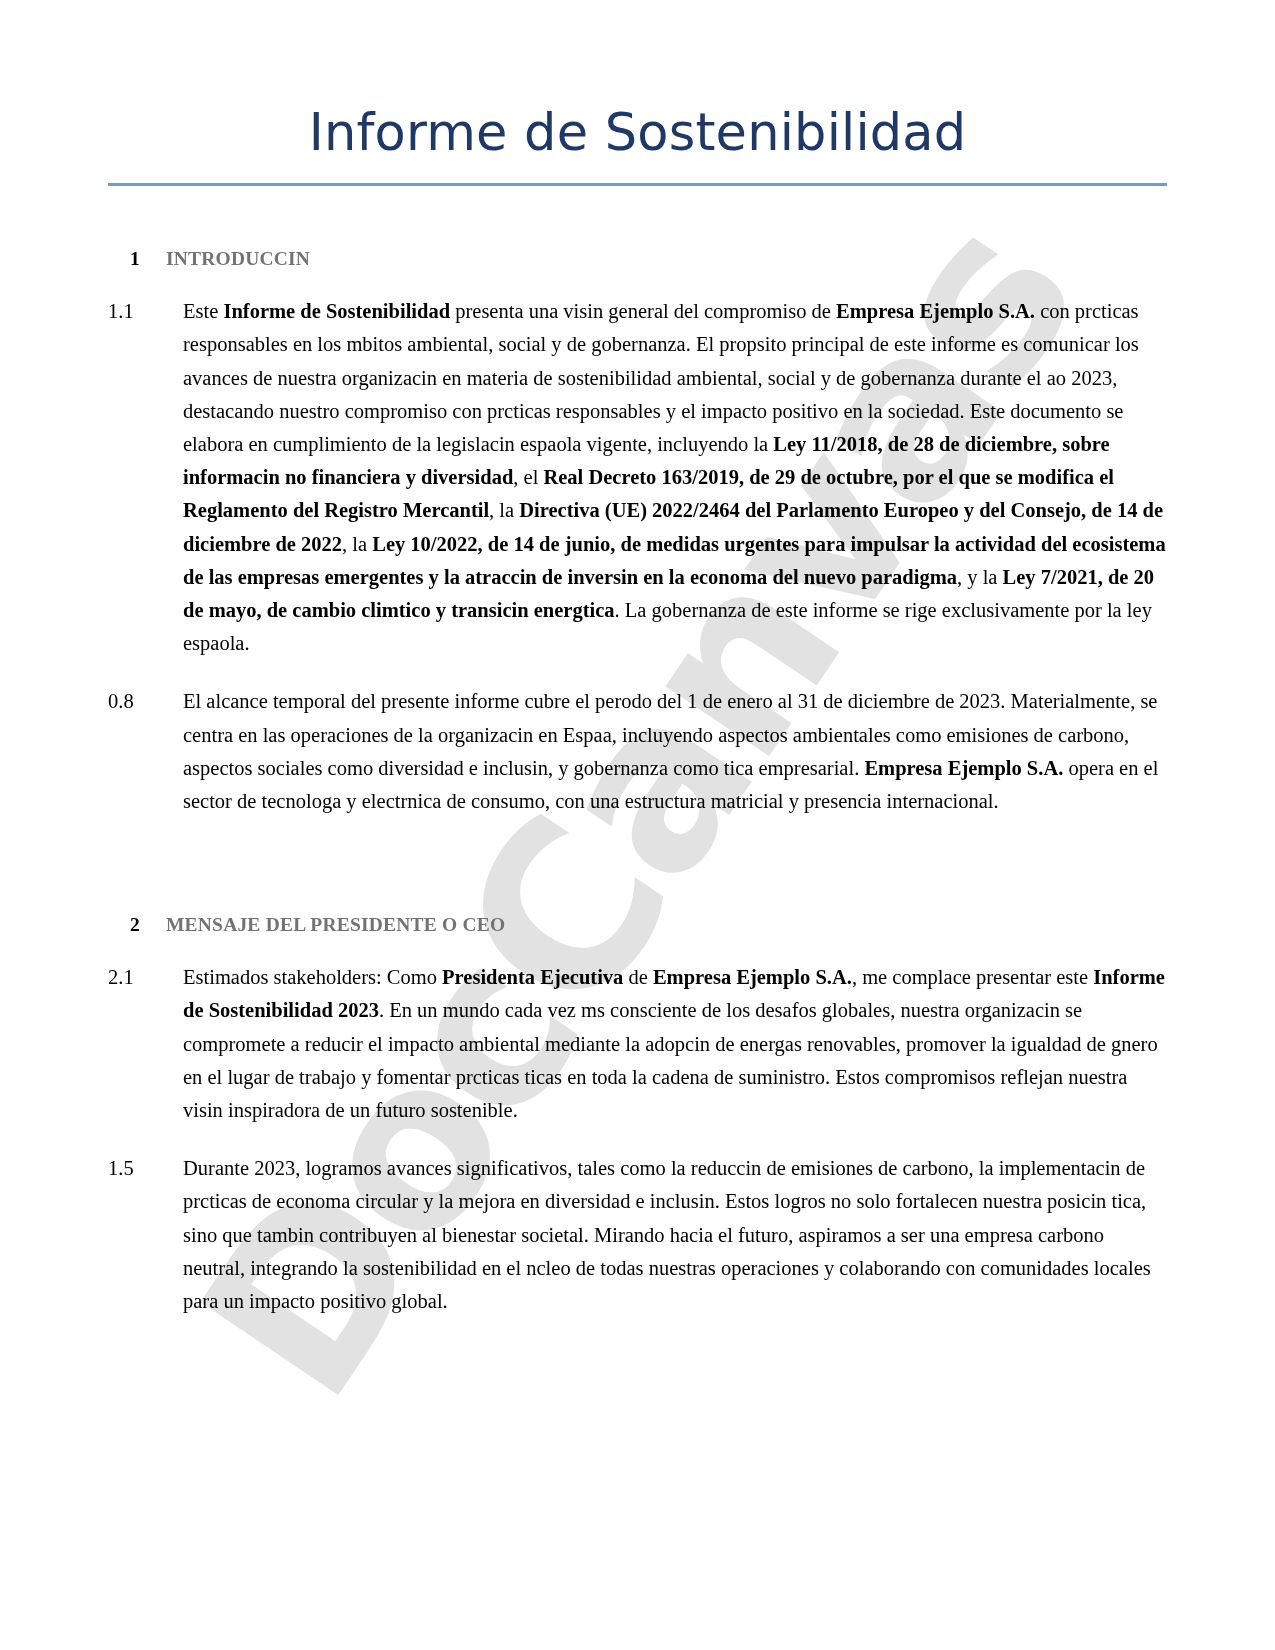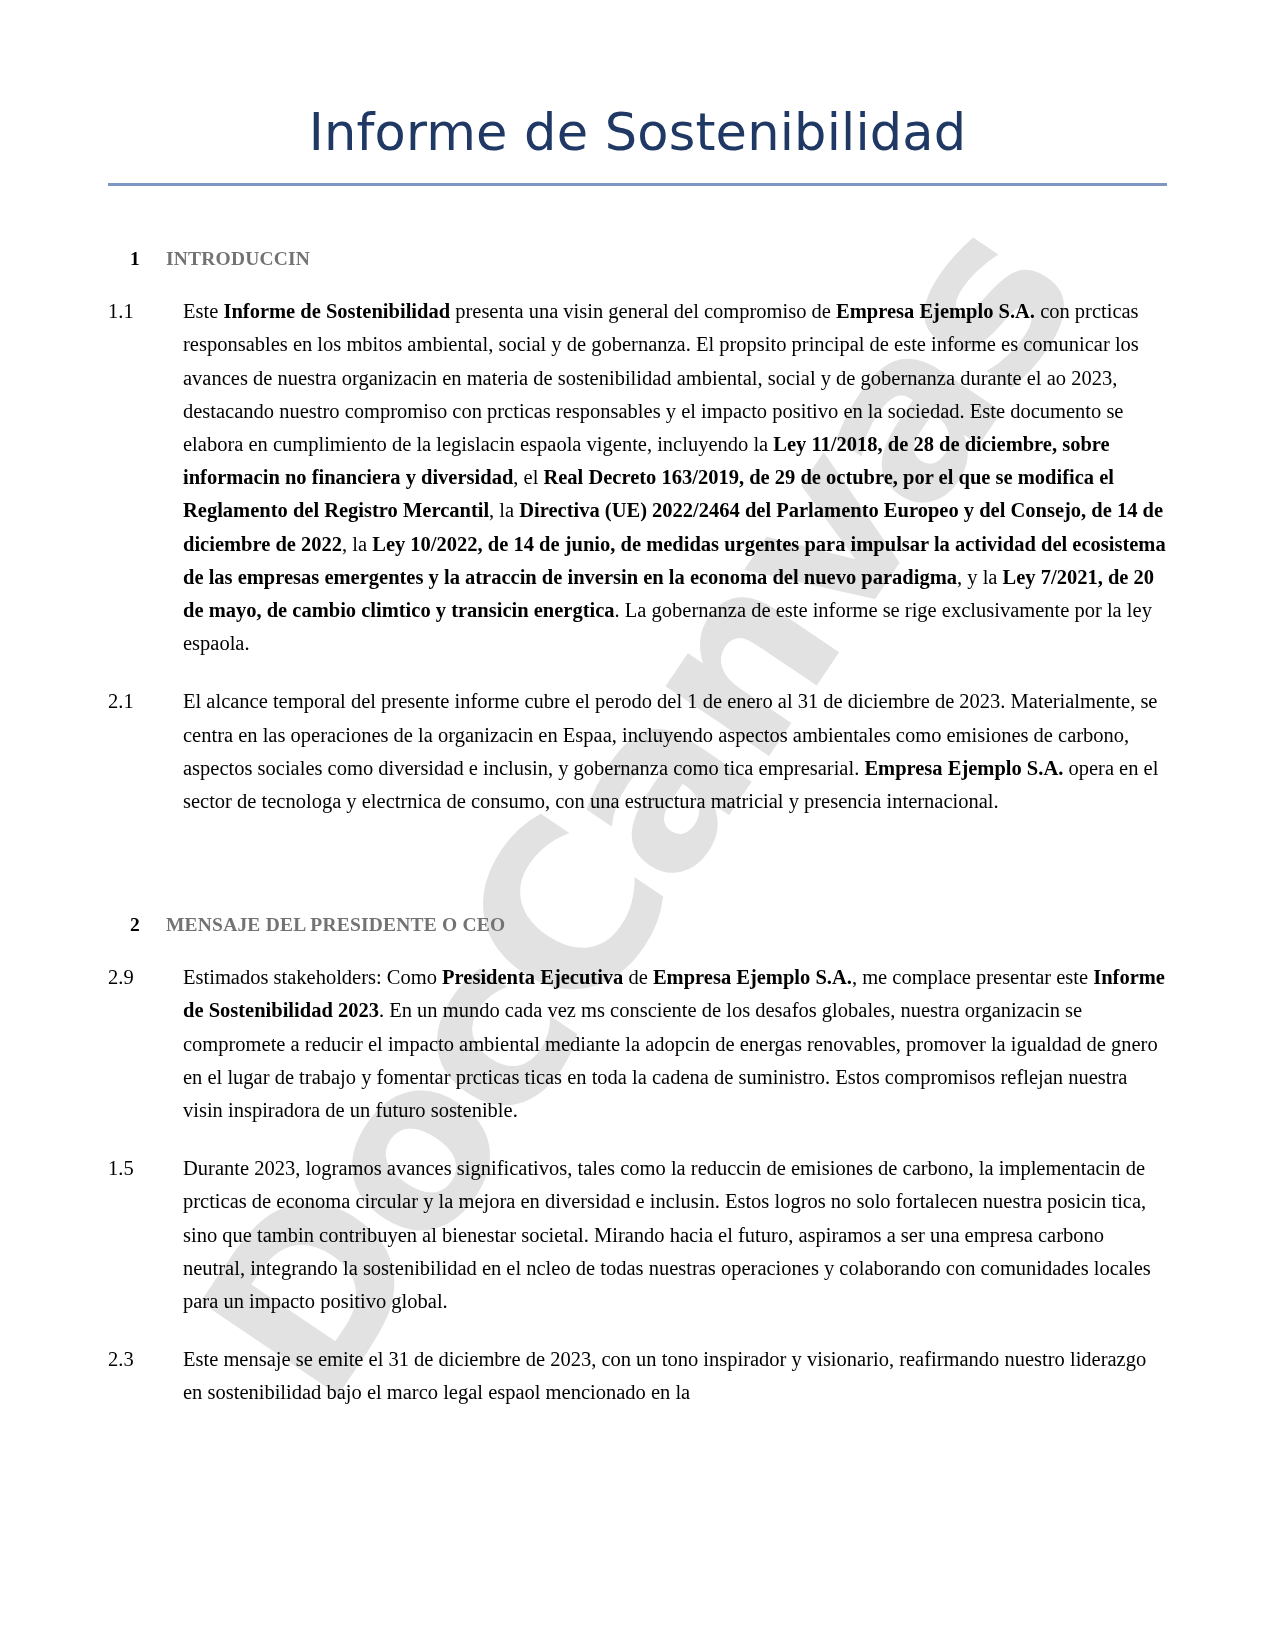--- a/index.html
+++ b/index.html
@@ -152,37 +152,33 @@
       <div id="sections-root">
           <div class="heading1">
             <div class="h-num">1</div>
             <div class="h-text">INTRODUCCIN</div>
           </div>
           <div class="para">
             <div class="p-num">1.1</div>
             <div class="p-text"><span>Este </span><b>Informe de Sostenibilidad</b><span> presenta una visin general del compromiso de </span><b>Empresa Ejemplo S.A.</b><span> con prcticas responsables en los mbitos ambiental, social y de gobernanza. El propsito principal de este informe es comunicar los avances de nuestra organizacin en materia de sostenibilidad ambiental, social y de gobernanza durante el ao 2023, destacando nuestro compromiso con prcticas responsables y el impacto positivo en la sociedad. Este documento se elabora en cumplimiento de la legislacin espaola vigente, incluyendo la </span><b>Ley 11/2018, de 28 de diciembre, sobre informacin no financiera y diversidad</b><span>, el </span><b>Real Decreto 163/2019, de 29 de octubre, por el que se modifica el Reglamento del Registro Mercantil</b><span>, la </span><b>Directiva (UE) 2022/2464 del Parlamento Europeo y del Consejo, de 14 de diciembre de 2022</b><span>, la </span><b>Ley 10/2022, de 14 de junio, de medidas urgentes para impulsar la actividad del ecosistema de las empresas emergentes y la atraccin de inversin en la economa del nuevo paradigma</b><span>, y la </span><b>Ley 7/2021, de 20 de mayo, de cambio climtico y transicin energtica</b><span>. La gobernanza de este informe se rige exclusivamente por la ley espaola.</span></div>
           </div>
           <div class="para">
-            <div class="p-num">2.1</div>
+            <div class="p-num">0.8</div>
             <div class="p-text"><span>El alcance temporal del presente informe cubre el perodo del 1 de enero al 31 de diciembre de 2023. Materialmente, se centra en las operaciones de la organizacin en Espaa, incluyendo aspectos ambientales como emisiones de carbono, aspectos sociales como diversidad e inclusin, y gobernanza como tica empresarial. </span><b>Empresa Ejemplo S.A.</b><span> opera en el sector de tecnologa y electrnica de consumo, con una estructura matricial y presencia internacional.</span></div>
           </div>
           <div class="section-gap"></div>
           <div class="heading1">
             <div class="h-num">2</div>
             <div class="h-text">MENSAJE DEL PRESIDENTE O CEO</div>
           </div>
           <div class="para">
-            <div class="p-num">2.9</div>
+            <div class="p-num">2.1</div>
             <div class="p-text"><span>Estimados stakeholders: Como </span><b>Presidenta Ejecutiva</b><span> de </span><b>Empresa Ejemplo S.A.</b><span>, me complace presentar este </span><b>Informe de Sostenibilidad 2023</b><span>. En un mundo cada vez ms consciente de los desafos globales, nuestra organizacin se compromete a reducir el impacto ambiental mediante la adopcin de energas renovables, promover la igualdad de gnero en el lugar de trabajo y fomentar prcticas ticas en toda la cadena de suministro. Estos compromisos reflejan nuestra visin inspiradora de un futuro sostenible.</span></div>
           </div>
           <div class="para">
             <div class="p-num">1.5</div>
             <div class="p-text"><span>Durante 2023, logramos avances significativos, tales como la reduccin de emisiones de carbono, la implementacin de prcticas de economa circular y la mejora en diversidad e inclusin. Estos logros no solo fortalecen nuestra posicin tica, sino que tambin contribuyen al bienestar societal. Mirando hacia el futuro, aspiramos a ser una empresa carbono neutral, integrando la sostenibilidad en el ncleo de todas nuestras operaciones y colaborando con comunidades locales para un impacto positivo global.</span></div>
-          </div>
-          <div class="para">
-            <div class="p-num">2.3</div>
-            <div class="p-text"><span>Este mensaje se emite el 31 de diciembre de 2023, con un tono inspirador y visionario, reafirmando nuestro liderazgo en sostenibilidad bajo el marco legal espaol mencionado en la</span></div>
           </div>
         </div>
     </div>
 
   </div>
 </div>
 
 </body></html>

